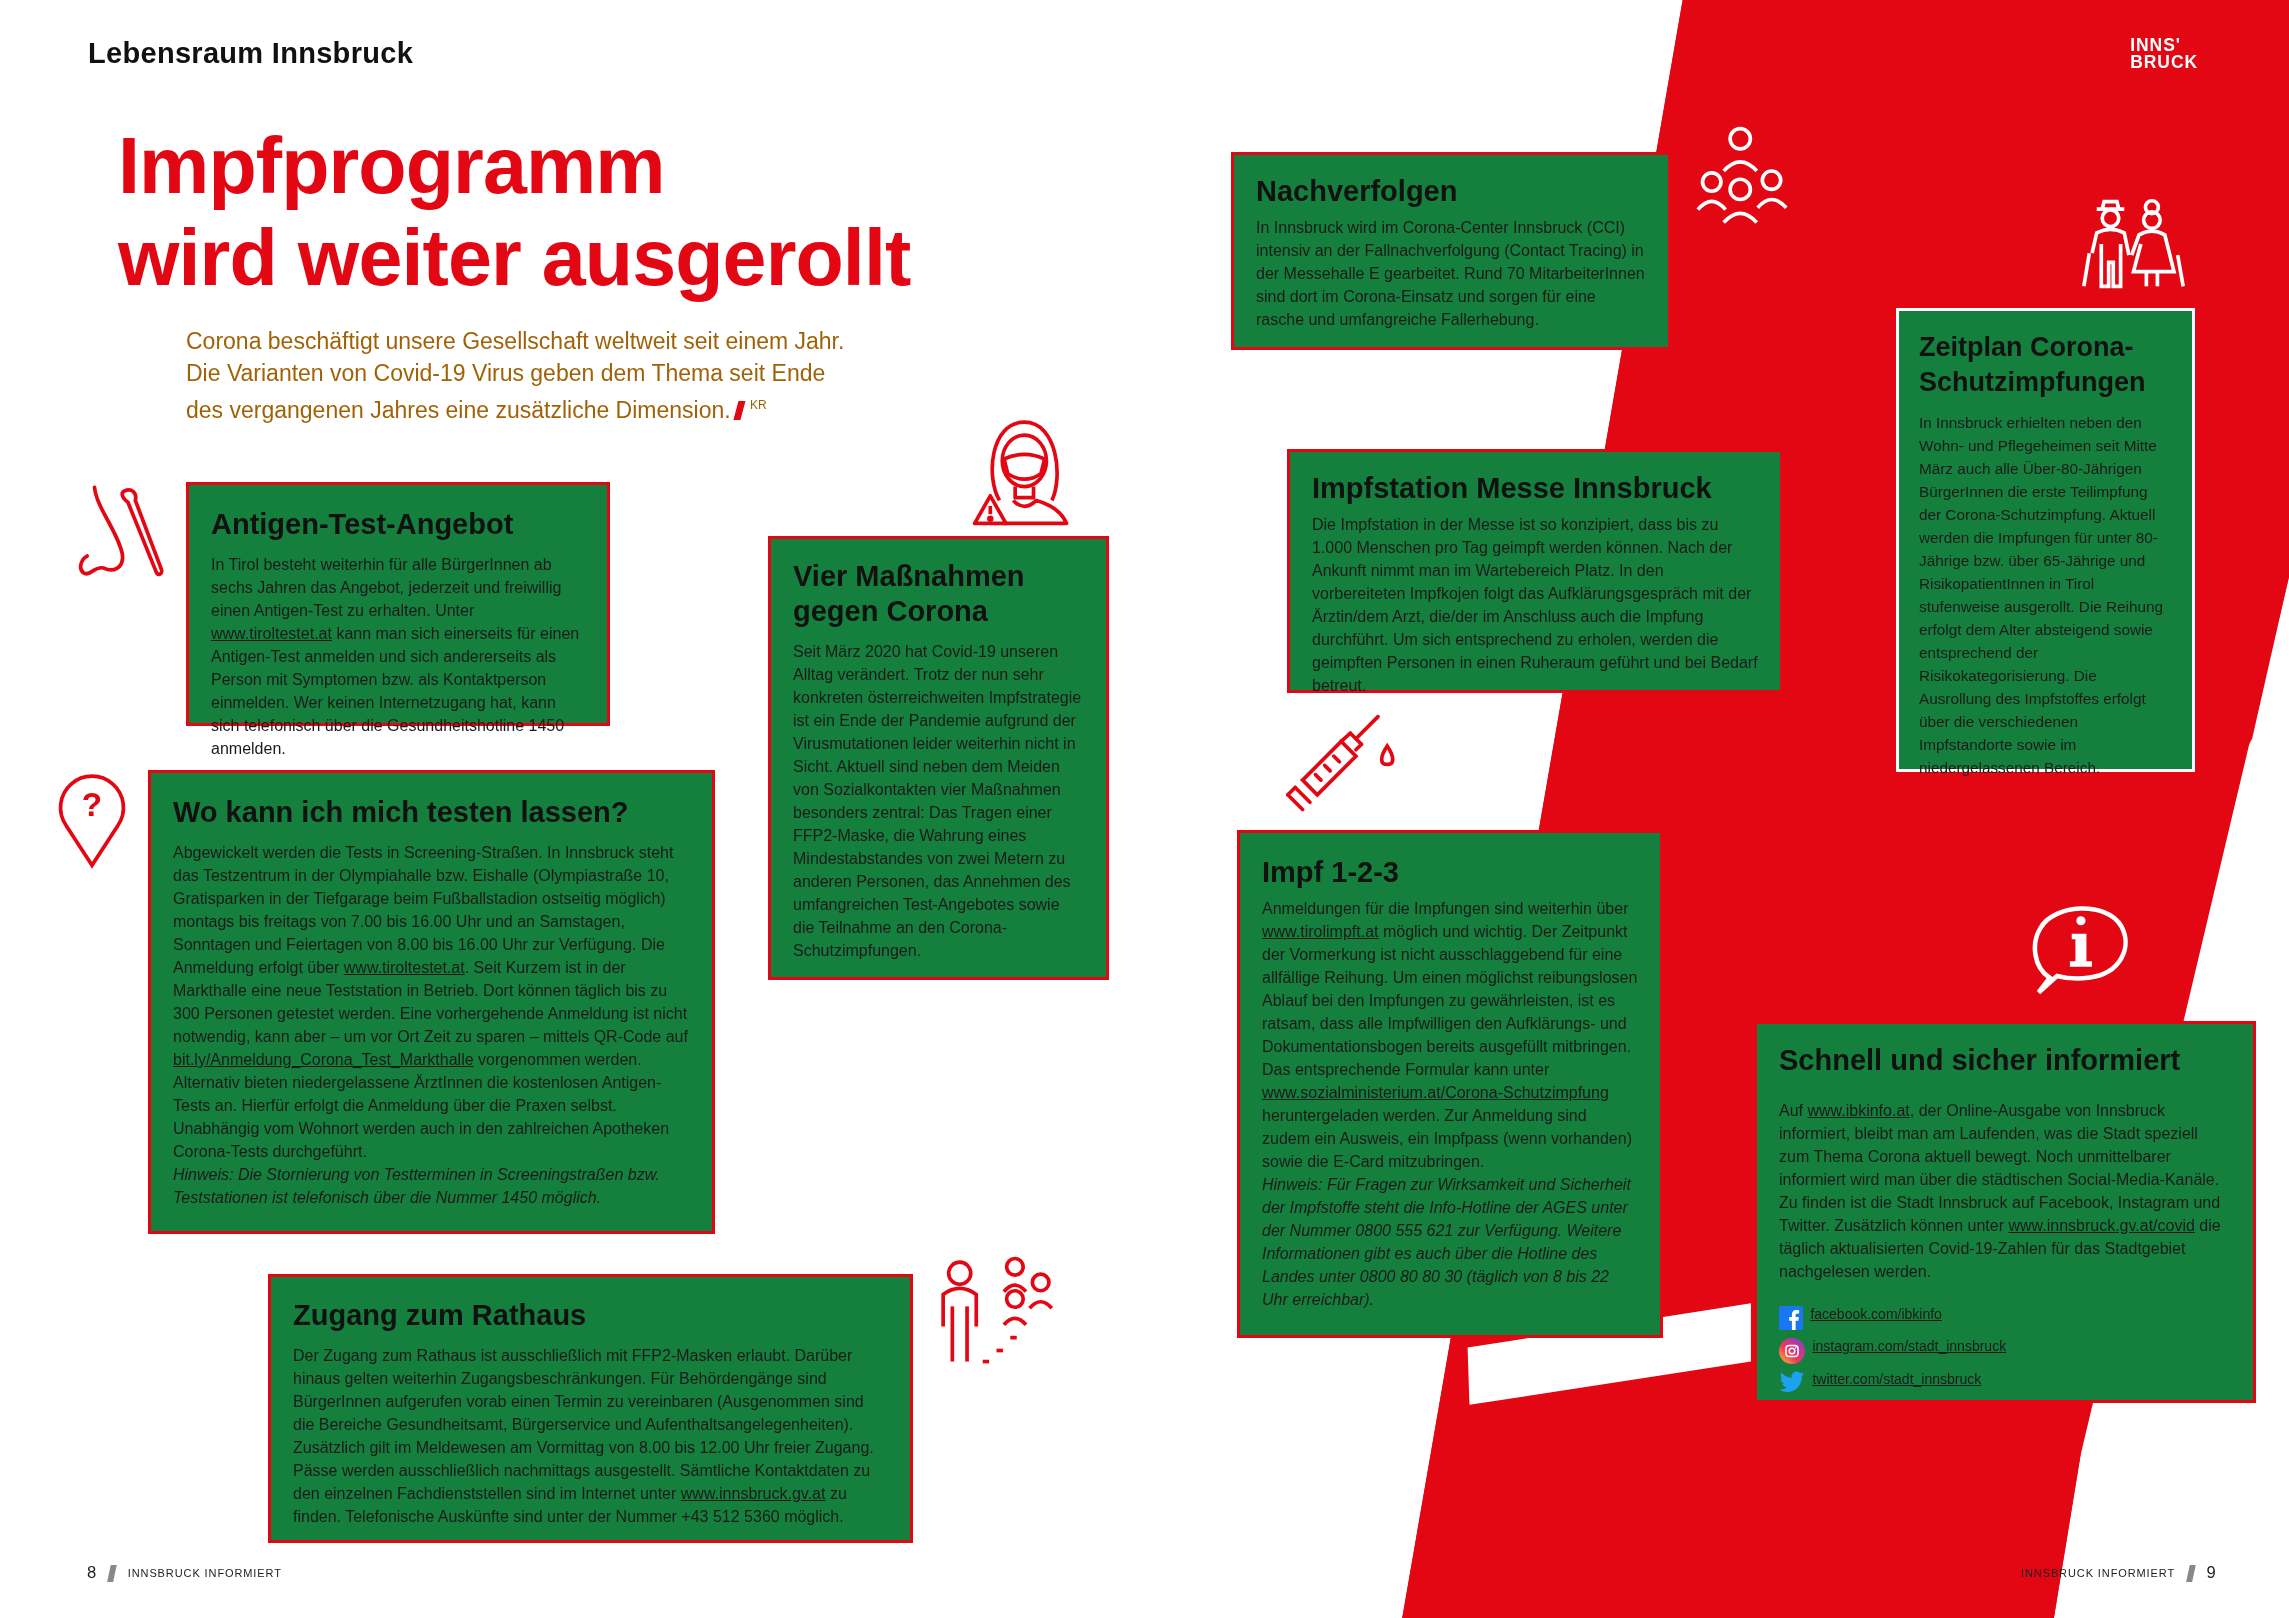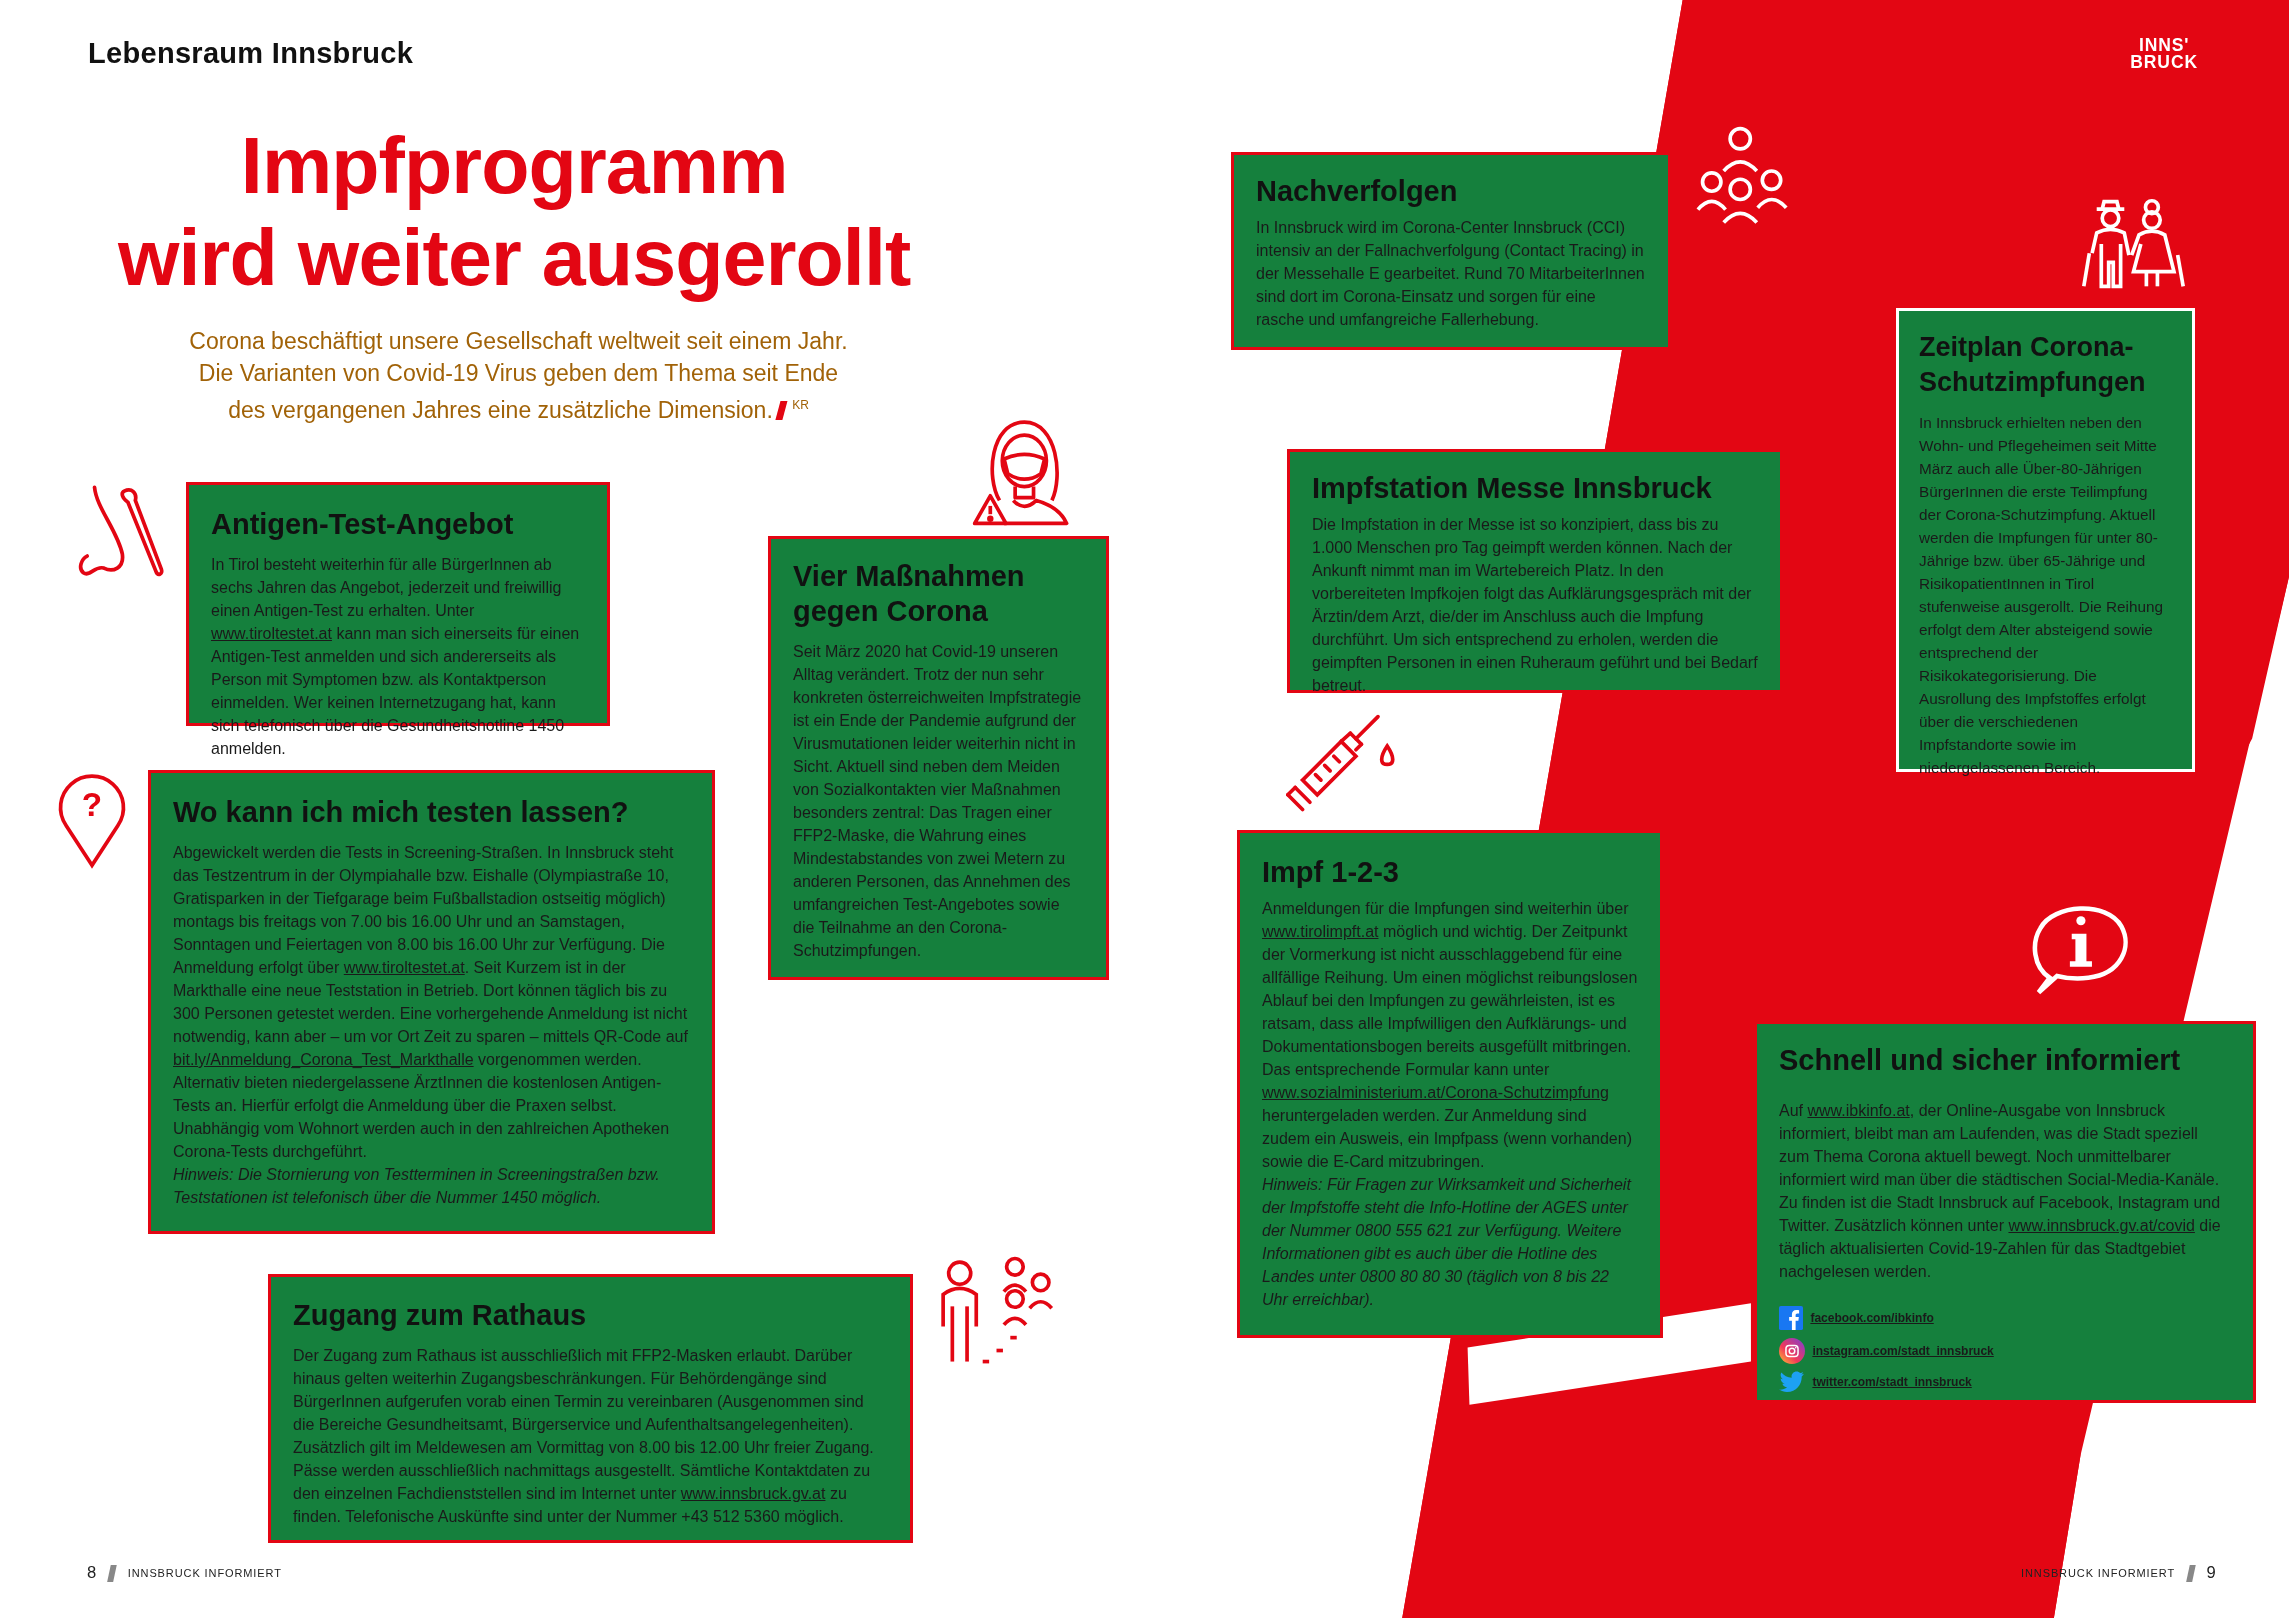--- a/index.html
+++ b/index.html
@@ -1,33 +1,33 @@
 <!DOCTYPE html>
 <html style="font-size:14.8px"><head>
 <meta charset="utf-8">
 <style>
   html, body { margin:0; padding:0; background:#fff; }
   body { width:2290px; height:1619px; position:relative; overflow:hidden;
          font-family:"Liberation Sans", "DejaVu Sans", sans-serif; color:#111; }
   .band { position:absolute; left:0; top:0; width:2290px; height:1619px; z-index:0; }
-  .abs { position:absolute;text-align:center; }
+  .abs { position:absolute; }
   .section-label { left:88px; top:37px; font-size:29px; font-weight:bold; letter-spacing:0.3px; color:#111; }
   .logo { right:92px; top:37px; color:#fff; font-weight:900; font-size:17.5px; line-height:16.6px; letter-spacing:0.9px; z-index:3; }
   .title { left:118px; top:120px; font-size:79px; line-height:92px; font-weight:bold; color:#e30613; letter-spacing:-0.9px; }
   .intro { left:186px; top:325px; width:665px; font-size:23px; line-height:32px; color:#a16207; }
   .intro .slash { display:inline-block; width:6.5px; height:18.5px; background:#e30613; transform:skewX(-15deg); margin:0 7.4px 0 5.5px; vertical-align:-1.8px; }
   .intro sup { font-size:12px; vertical-align:super; }
   .box { position:absolute; background:#15803d; border:3.7px solid #e30613; box-sizing:border-box; z-index:2; }
   .box h2 { margin:0 0 11px 0; font-size:29px; line-height:35px; font-weight:bold; color:#111; }
   .box p { margin:0; font-size:16px; line-height:23px; color:#1a1a1a; }
   .box p.note { font-style:italic; }
   .box a { color:#1a1a1a; text-decoration:underline; }
   .box.white-border { border-color:#fff; }
   .icon { position:absolute; z-index:3; }
-  .social { display:flex; align-items:center; gap:7.4px; margin-top:7.4px; font-size:12px;font-weight:bold; }
+  .social { display:flex; align-items:flex-start; gap:7.4px; margin-top:7.4px; font-size:14px; }
   .social a { color:#1a1a1a; }
   .footer { font-size:11px; letter-spacing:0.9px; color:#222; z-index:3; display:flex; align-items:center; gap:13px; }
   .footer .num { font-size:16.6px; letter-spacing:0; }
   .footer .bar { display:inline-block; width:5.5px; height:16.6px; background:#888; transform:skewX(-12deg); }
 </style>
 </head>
 <body>
 
 <svg class="band" viewBox="0 0 2481 1754" width="2290" height="1619">
   <polygon fill="#e30613" points="1823,0 2481,0 2481,620 2440,800 2350,967 2254,1520 2254,1577 2225,1754 1519,1754 1592,1522 1897,1475 1897,1490 1640,1530 1519,1754"></polygon>

